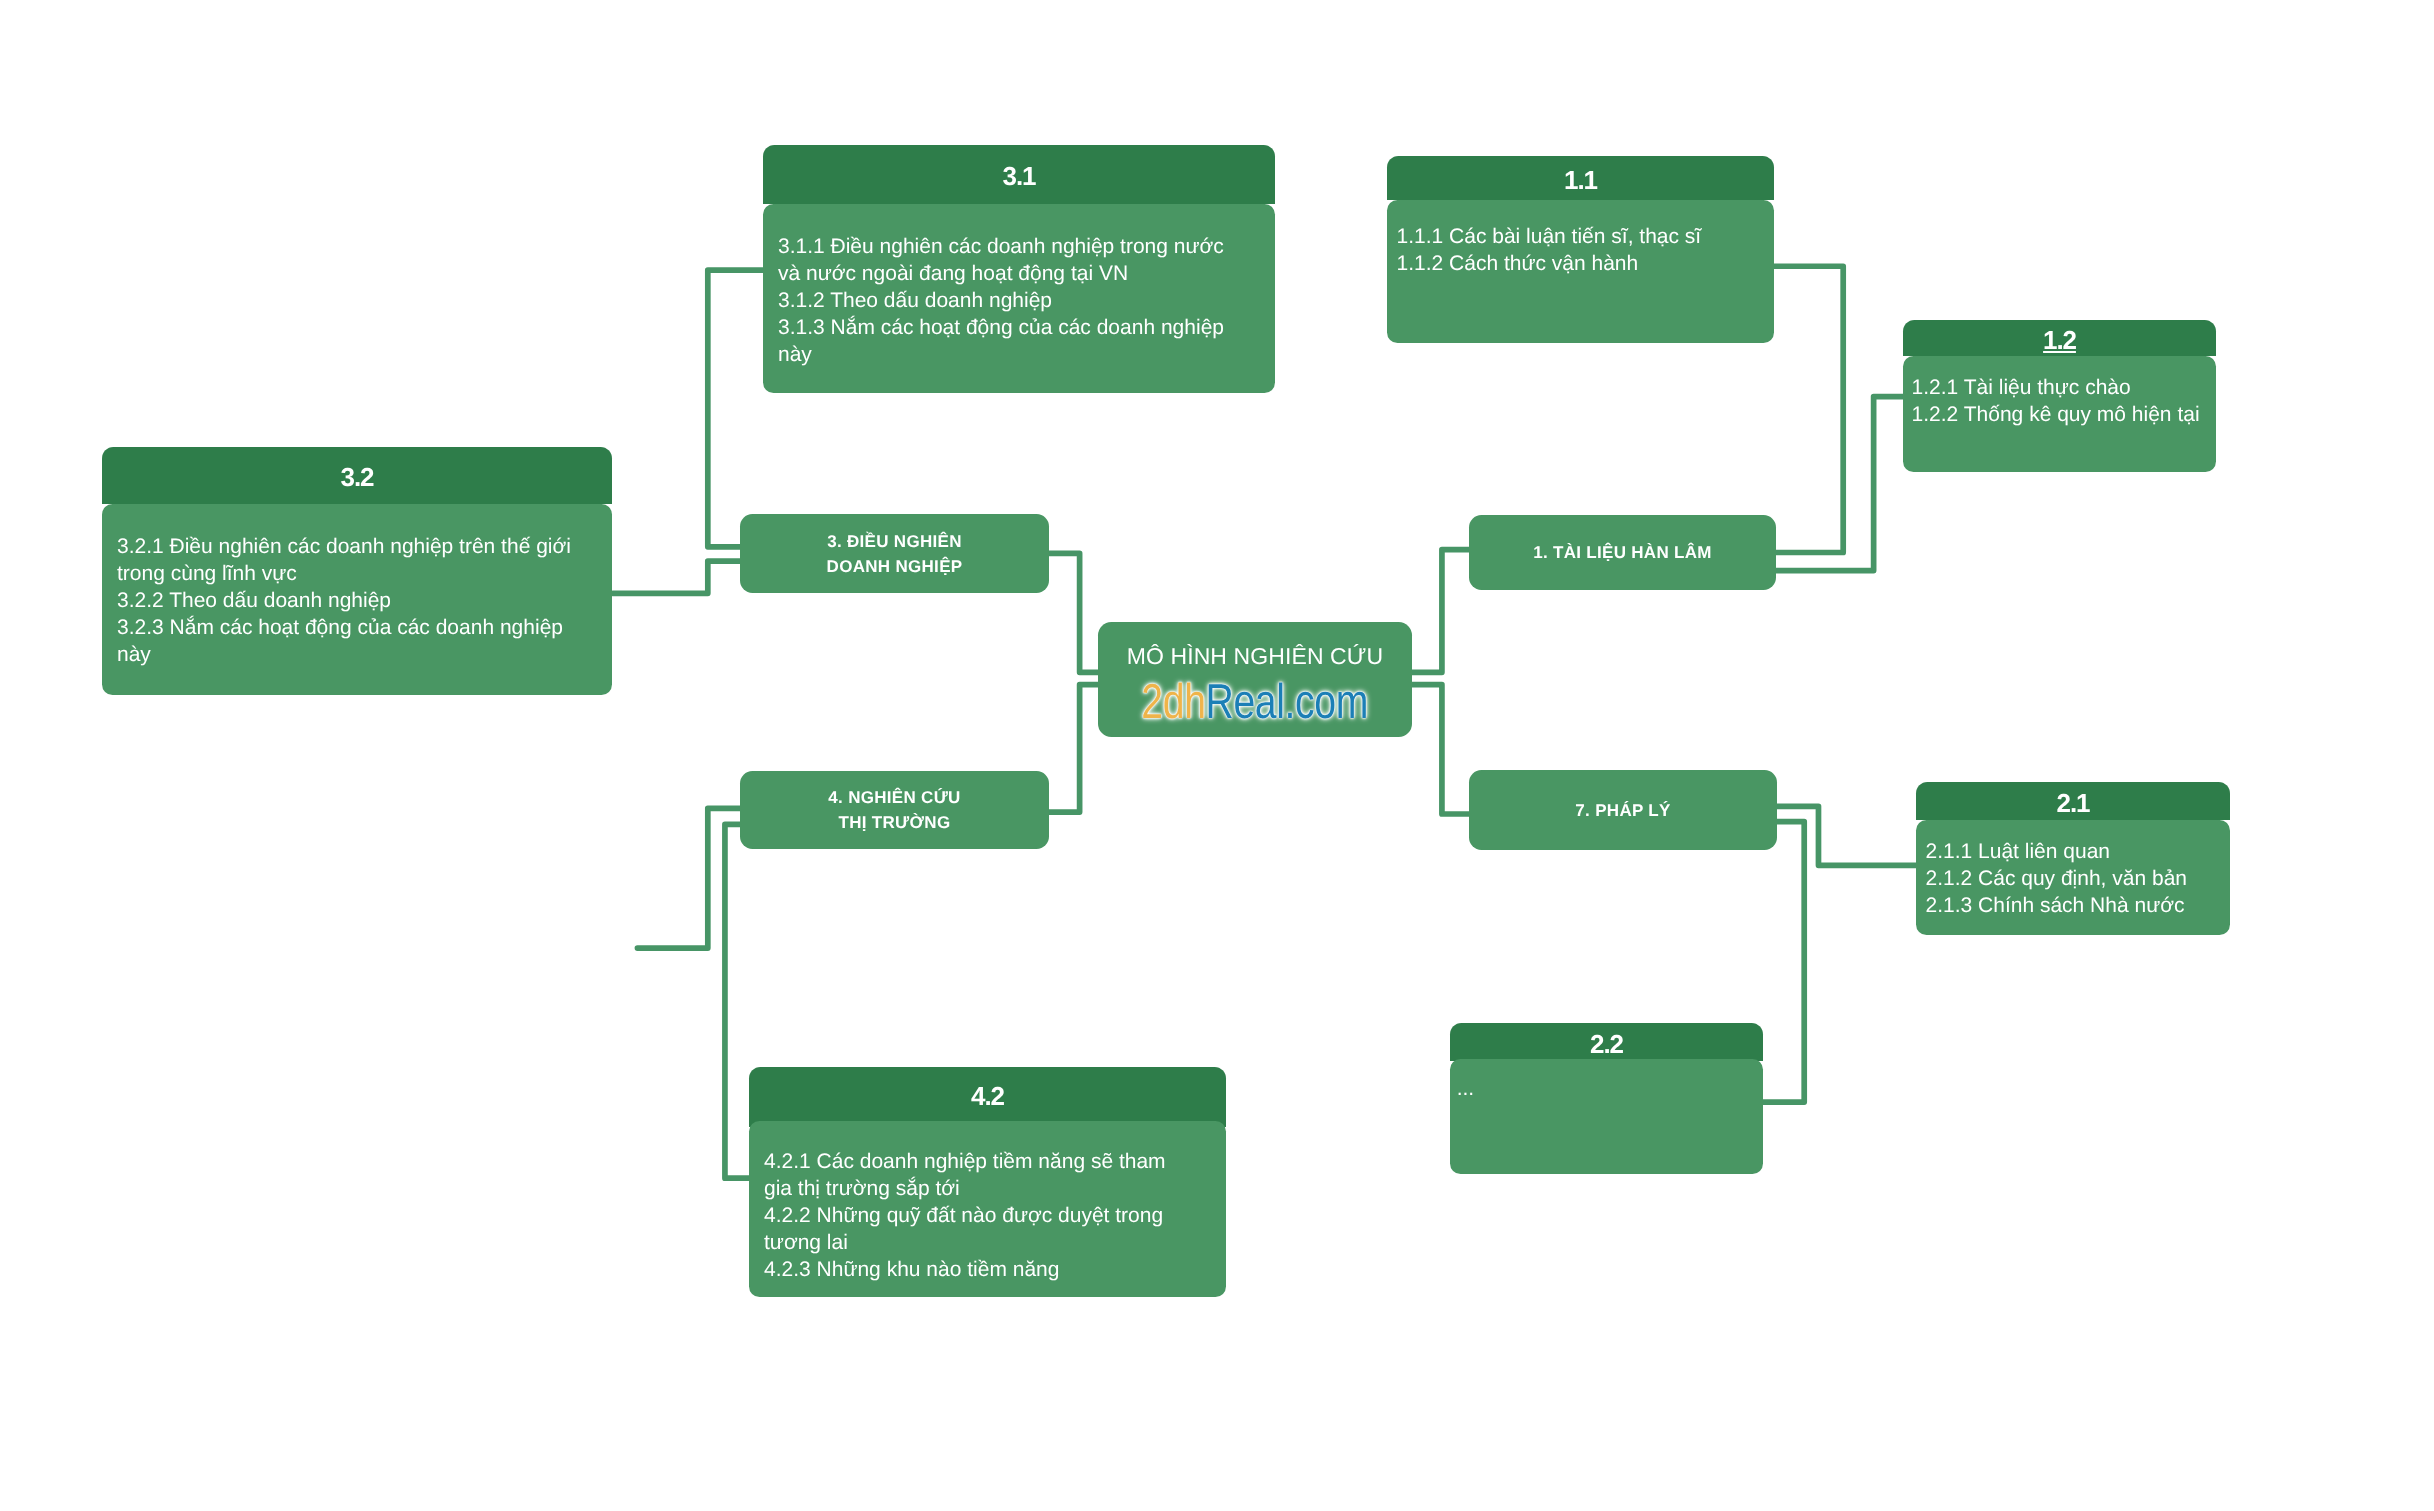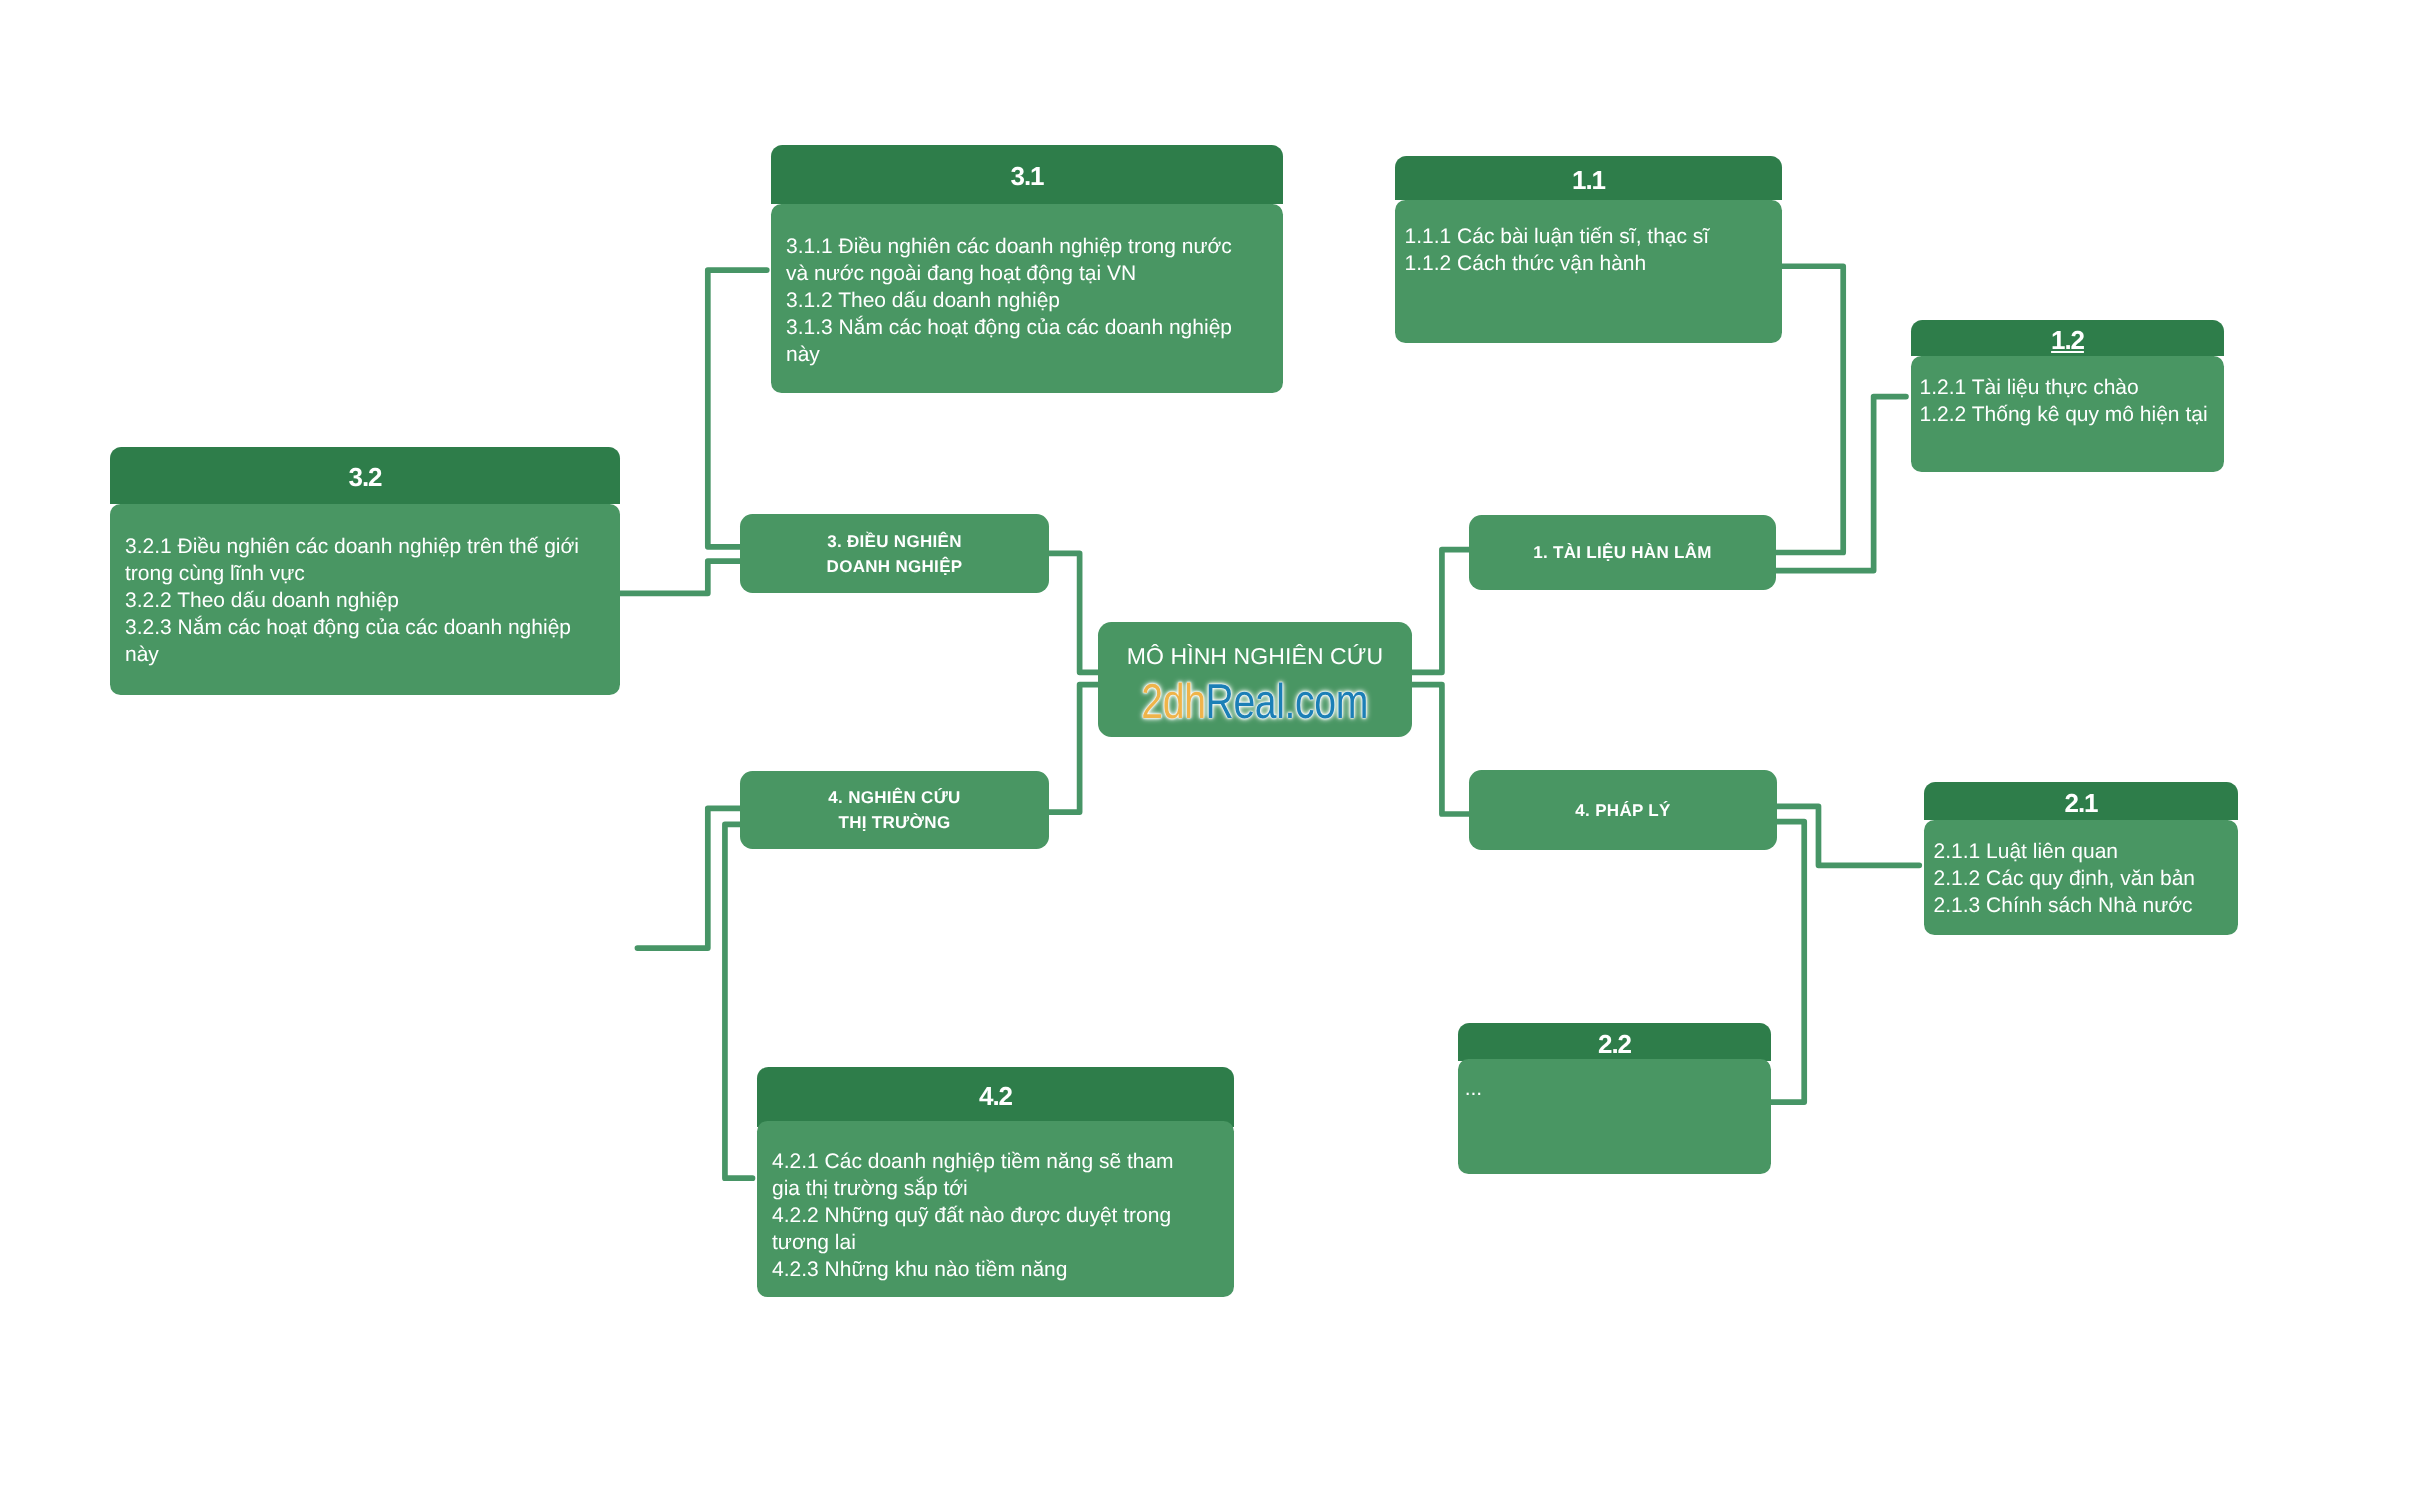--- a/index.html
+++ b/index.html
@@ -2,21 +2,21 @@
 <html style="font-size:15px"><head>
 <meta charset="utf-8">
 <style>
   html,body{margin:0;padding:0;}
   body{width:2435px;height:1511px;background:#ffffff;overflow:hidden;
        font-family:"Liberation Sans",sans-serif;-webkit-font-smoothing:antialiased;text-rendering:geometricPrecision;}
   #stage{position:absolute;left:0;top:0;width:2435px;height:1511px;
          filter:opacity(100%);-webkit-font-smoothing:antialiased;}
   svg#links{position:absolute;left:0;top:0;width:2435px;height:1511px;}
 
-  .card{position:absolute;box-sizing:border-box;margin-left:8px;}
+  .card{position:absolute;box-sizing:border-box;}
   .card .hd{position:absolute;left:0;top:0;right:0;background:#2e7d4a;color:#fff;
             border-radius:11.4px 11.4px 0 0;font-weight:700;text-align:center;
             font-size:26px;letter-spacing:-1.1px;}
   .card .bd{position:absolute;left:0;right:0;bottom:0;background:#499663;color:#fff;
             border-radius:10.5px;box-sizing:border-box;white-space:pre-line;
             font-size:21px;line-height:27px;padding-left:15px;padding-right:31px;}
 
   .branch{position:absolute;background:#499663;color:#fff;border-radius:12.4px;
           display:flex;align-items:center;justify-content:center;text-align:center;
           font-weight:700;box-sizing:border-box;white-space:pre-line;
@@ -51,21 +51,21 @@
       <path d="M781 867 H762 V1239 H791"></path>
     </g>
   </svg>
 
   <div id="center-node" style="left:1098px;top:622px;width:314px;height:115px;">
     <div id="center-title">MÔ HÌNH NGHIÊN CỨU</div>
     <div id="center-logo"><span id="logo-a">2dh</span><span id="logo-b">Real.com</span></div>
   </div>
 
   <div class="branch" style="left:1469px;top:515px;width:307px;height:75px;">1. TÀI LIỆU HÀN LÂM</div>
-  <div class="branch" style="left:1469px;top:770px;width:308px;height:80px;">4. PHÁP LÝ</div>
+  <div class="branch" style="left:1469px;top:770px;width:308px;height:80px;">7. PHÁP LÝ</div>
   <div class="branch" style="left:740px;top:514px;width:309px;height:79px;">3. ĐIỀU NGHIÊN
 DOANH NGHIỆP</div>
   <div class="branch" style="left:740px;top:771px;width:309px;height:78px;">4. NGHIÊN CỨU
 THỊ TRƯỜNG</div>
 
   <div class="card" style="left:1387px;top:156px;width:387px;height:187px;">
     <div class="hd" style="height:44px;line-height:48px;">1.1</div>
     <div class="bd" style="top:44px;padding-top:23px;padding-left:9.5px;padding-right:7.6px;">1.1.1 Các bài luận tiến sĩ, thạc sĩ
 1.1.2  Cách thức vận hành</div>
   </div>

